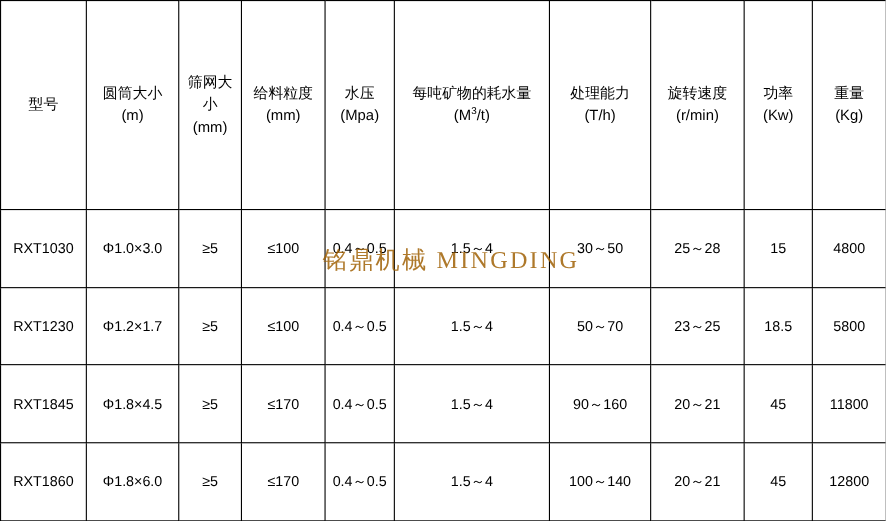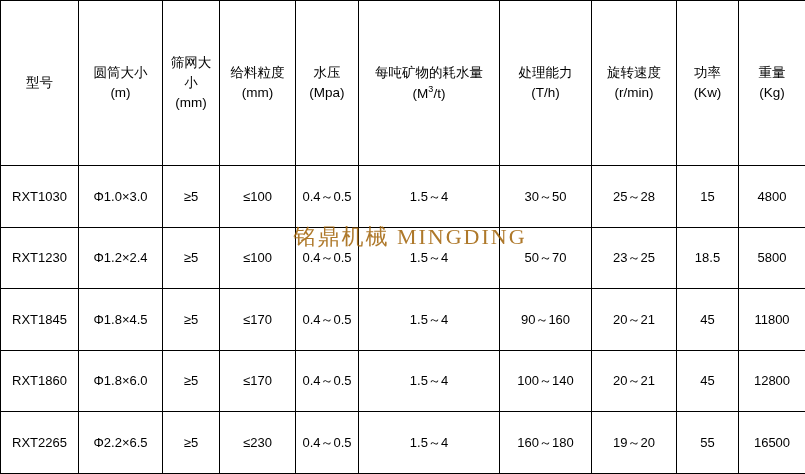--- a/index.html
+++ b/index.html
@@ -133,21 +133,21 @@
       <td>0.4～0.5</td>
       <td>1.5～4</td>
       <td>30～50</td>
       <td>25～28</td>
       <td>15</td>
       <td>4800</td>
     </tr>
 
     <tr>
       <td>RXT1230</td>
-      <td>Φ1.2×2.4</td>
+      <td>Φ1.2×1.7</td>
       <td>≥5</td>
       <td>≤100</td>
       <td>0.4～0.5</td>
       <td>1.5～4</td>
       <td>50～70</td>
       <td>23～25</td>
       <td>18.5</td>
       <td>5800</td>
     </tr>
 
@@ -173,28 +173,16 @@
       <td>≤170</td>
       <td>0.4～0.5</td>
       <td>1.5～4</td>
       <td>100～140</td>
       <td>20～21</td>
       <td>45</td>
       <td>12800</td>
     </tr>
 
 
-    <tr>
-      <td>RXT2265</td>
-      <td>Φ2.2×6.5</td>
-      <td>≥5</td>
-      <td>≤230</td>
-      <td>0.4～0.5</td>
-      <td>1.5～4</td>
-      <td>160～180</td>
-      <td>19～20</td>
-      <td>55</td>
-      <td>16500</td>
-    </tr>
   </tbody>
 </table>
 
 <div class="watermark">铭鼎机械 MINGDING</div>
 
 </body></html>

